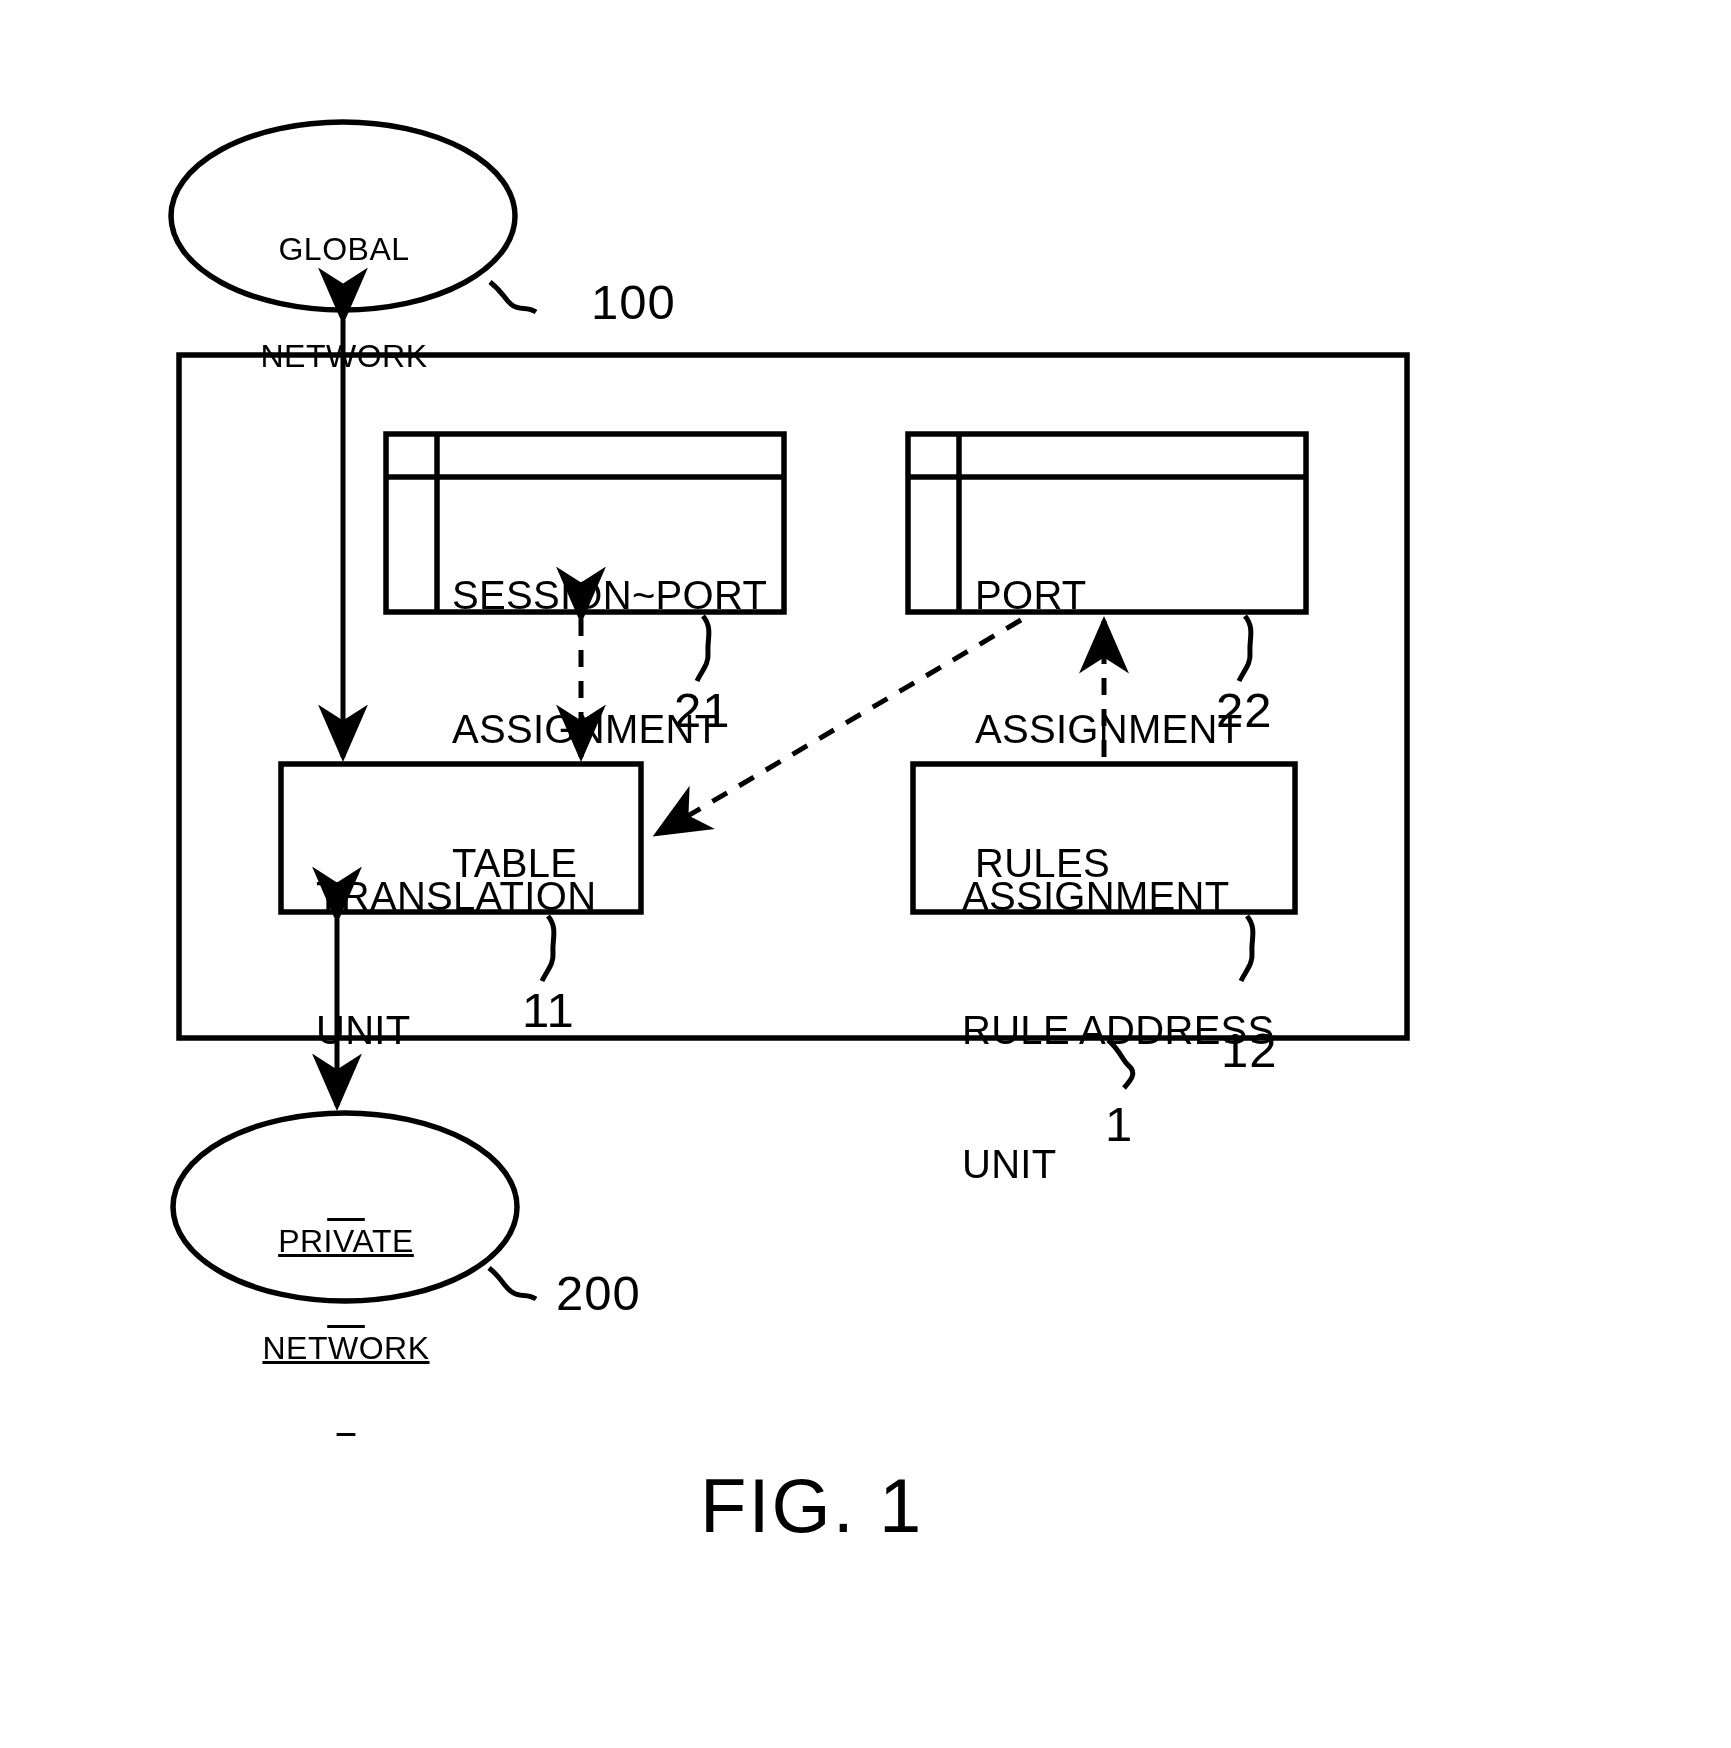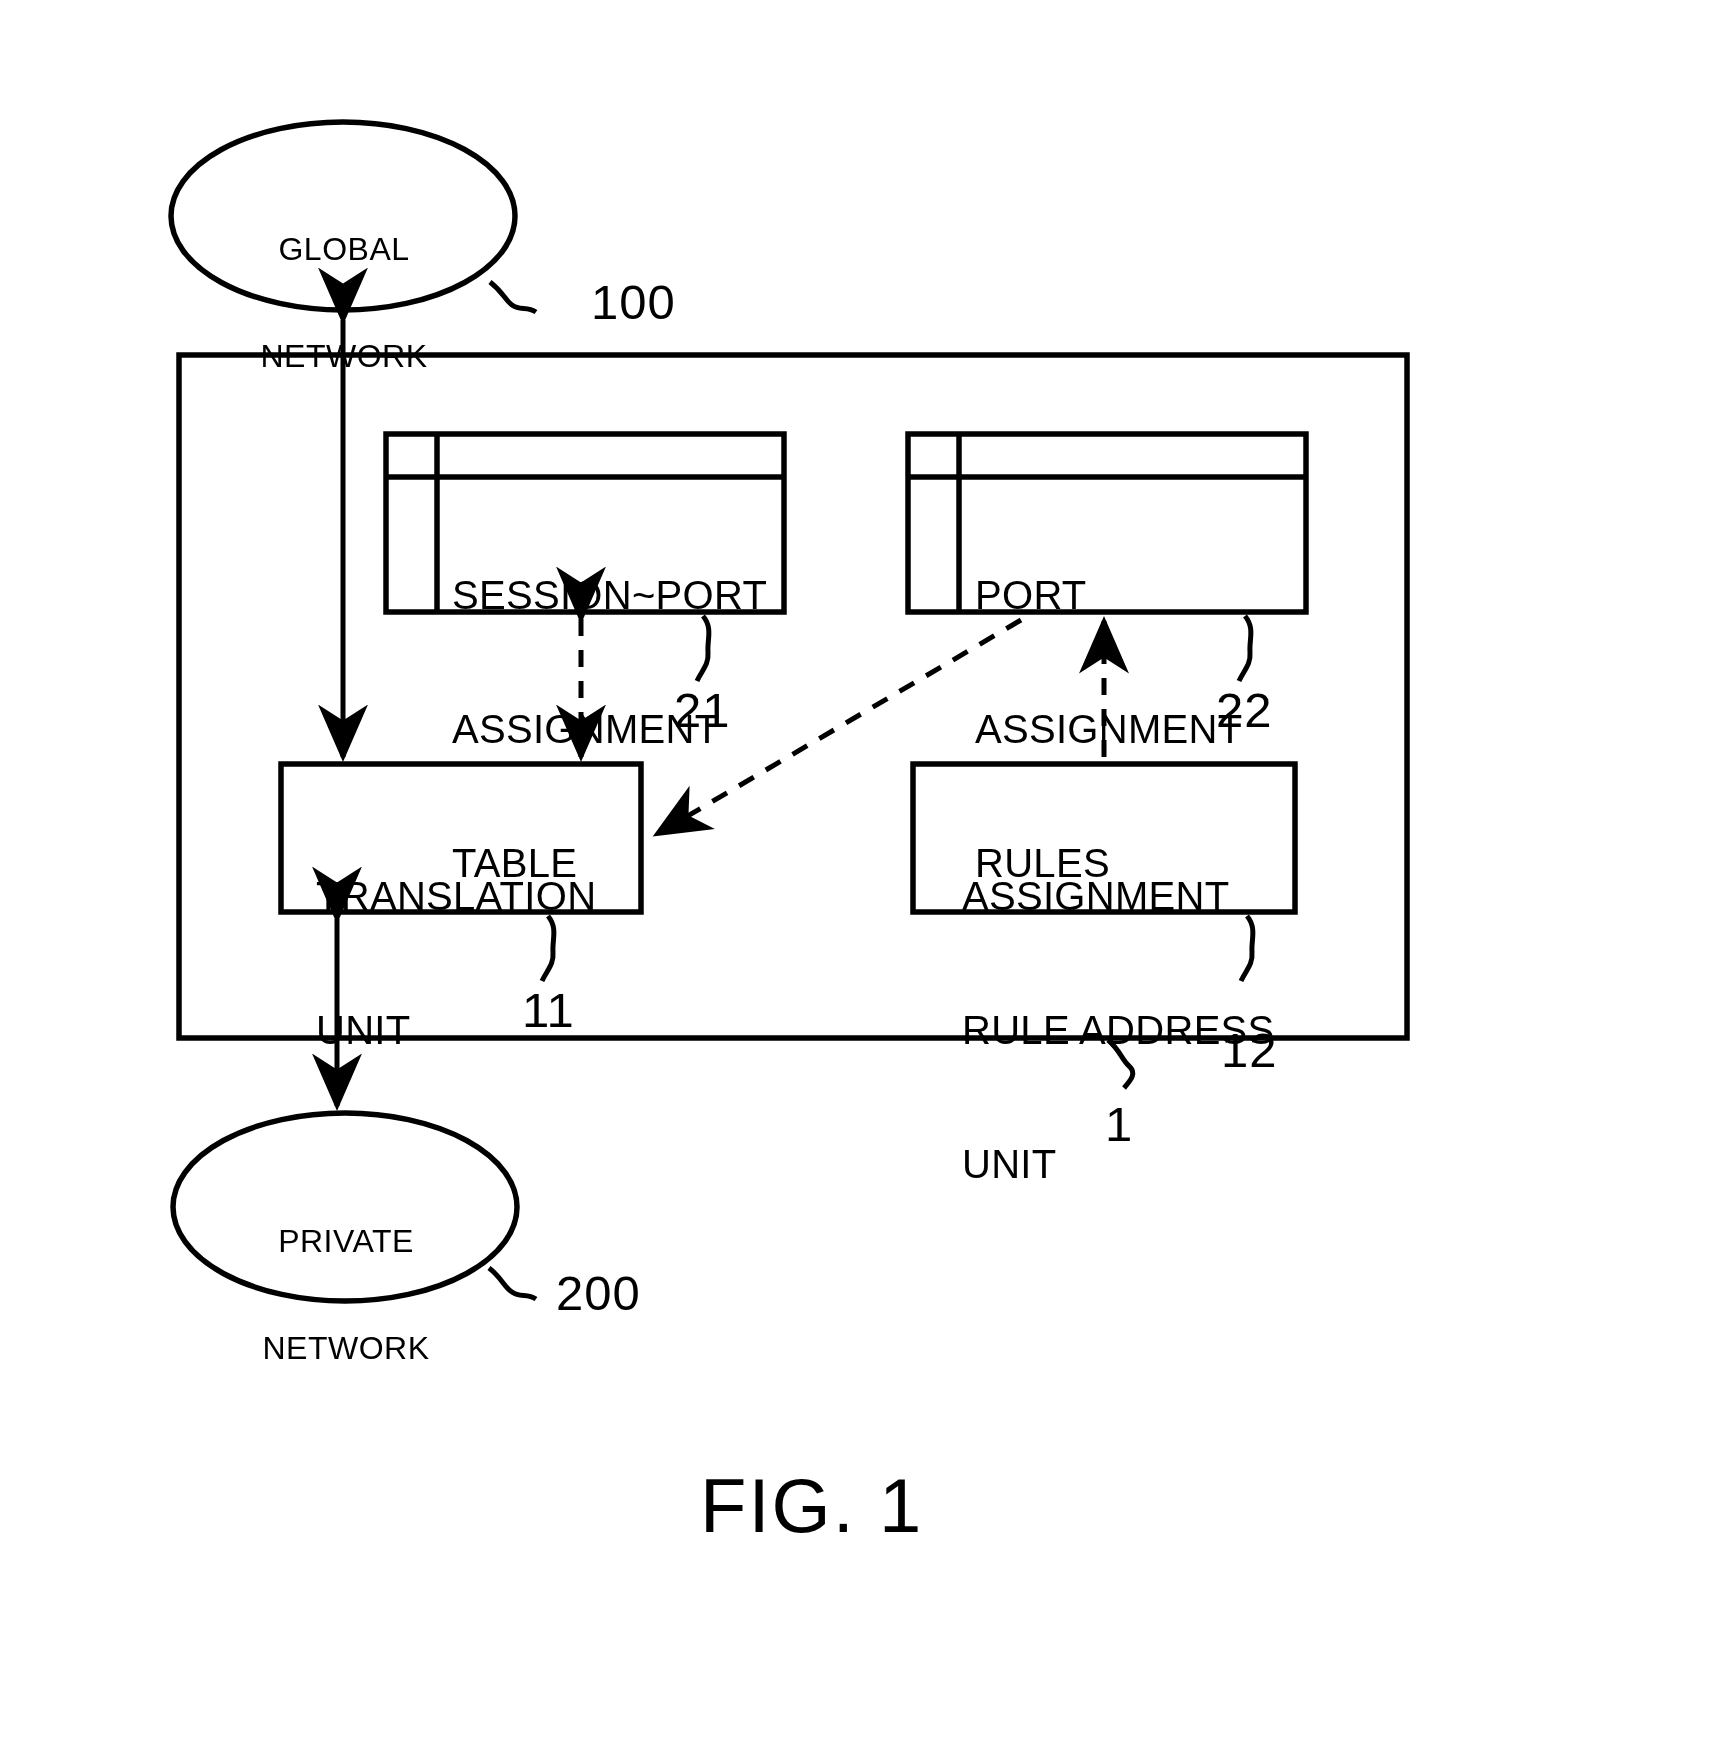--- a/index.html
+++ b/index.html
@@ -97,21 +97,21 @@
   </div>
   <div class="txt refnum" style="left:522px;top:983px;">11</div>
 
   <div class="txt boxlabel" style="left:962px;top:784px;">
     <div>ASSIGNMENT</div>
     <div>RULE ADDRESS</div>
     <div>UNIT</div>
   </div>
   <div class="txt refnum" style="left:1221px;top:983px;margin-top:40px;">12</div>
 
-  <div class="txt ellipse-label" style="left:217px;top:1152px;width:258px;">
+  <div class="txt ellipse-label" style="left:217px;top:1152px;width:258px;text-decoration:underline;">
     <div>PRIVATE</div>
     <div>NETWORK</div>
   </div>
   <div class="txt refnum" style="left:556px;top:1266px;">200</div>
 
   <div class="txt figcap" style="left:700px;top:1426px;">FIG. 1</div>
 
 </div>
 
 </body></html>

